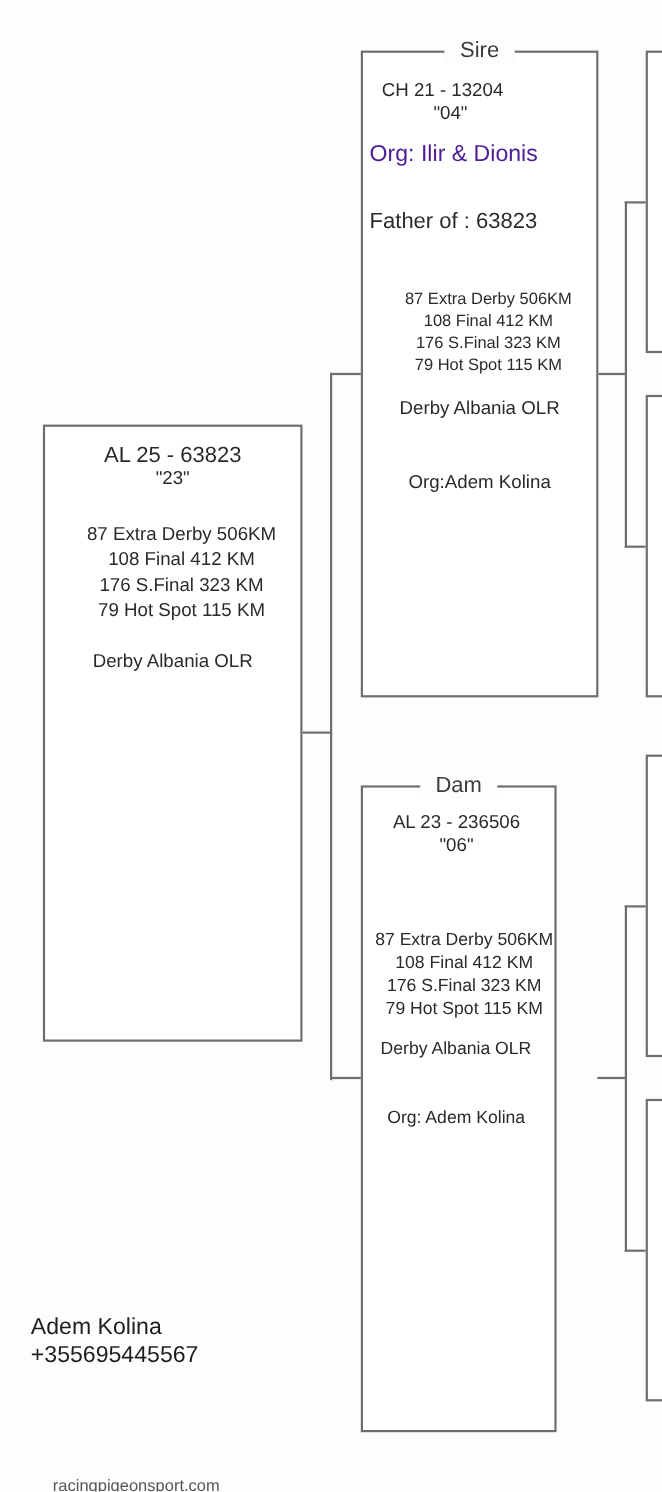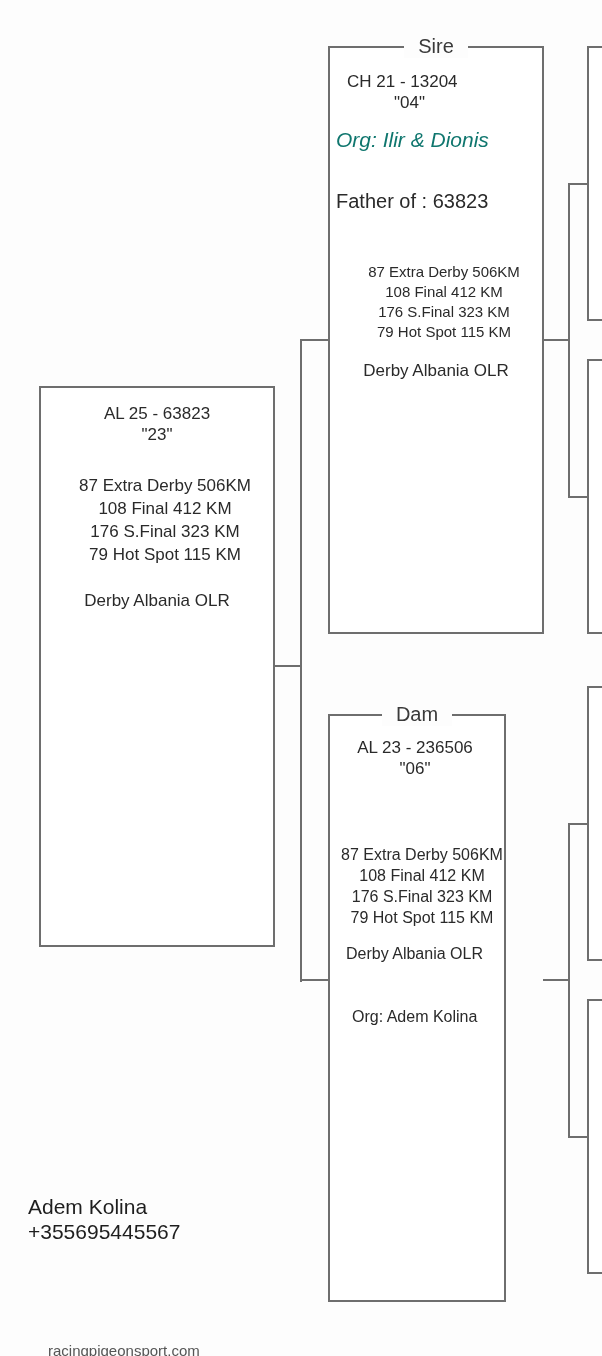--- a/index.html
+++ b/index.html
@@ -42,44 +42,45 @@
 <div class="line" style="left:568px; top:183px; width:2px; height:315px;"></div>
 <div class="line" style="left:568px; top:183px; width:20px; height:2px;"></div>
 <div class="line" style="left:568px; top:496px; width:20px; height:2px;"></div>
 
 <div class="line" style="left:543px; top:979px; width:27px; height:2px;"></div>
 <div class="line" style="left:568px; top:823px; width:2px; height:315px;"></div>
 <div class="line" style="left:568px; top:823px; width:20px; height:2px;"></div>
 <div class="line" style="left:568px; top:1136px; width:20px; height:2px;"></div>
 
 <div class="box" style="left:39px; top:386px; width:236px; height:561px;">
-  <div class="t" style="top:16px; font-size:17px; line-height:20px;">AL 25 - 63823</div>
+  <div class="t" style="top:16px; font-size:20px; line-height:20px;">AL 25 - 63823</div>
   <div class="t" style="top:37px; font-size:17px; line-height:20px;">"23"</div>
   <div class="t race" style="top:86px; font-size:17px; line-height:23px;">
     <div>87 Extra Derby 506KM</div>
     <div>108 Final 412 KM</div>
     <div>176 S.Final 323 KM</div>
     <div>79 Hot Spot 115 KM</div>
   </div>
   <div class="t" style="top:202px; font-size:17px; line-height:22px;">Derby Albania OLR</div>
 </div>
 
 <div class="box" style="left:328px; top:46px; width:216px; height:588px;">
   <div class="legend"><span>Sire</span></div>
   <div class="tl" style="left:17px; top:24px; font-size:17px; line-height:20px;">CH 21 - 13204</div>
   <div class="tl" style="left:64px; top:45px; font-size:17px; line-height:20px;">"04"</div>
-  <div class="tl" style="left:6px; top:79px; font-size:21px; line-height:26px; color:#0f766e;font-style:italic;">Org: Ilir &amp; Dionis</div>
+  <div class="tl" style="left:6px; top:79px; font-size:21px; line-height:26px; color:#4c1d95;">Org: Ilir &amp; Dionis</div>
   <div class="tl" style="left:6px; top:142px; font-size:20px; line-height:22px;">Father of : 63823</div>
   <div class="t race" style="top:214px; font-size:15px; line-height:20px;">
     <div>87 Extra Derby 506KM</div>
     <div>108 Final 412 KM</div>
     <div>176 S.Final 323 KM</div>
     <div>79 Hot Spot 115 KM</div>
   </div>
   <div class="t" style="top:312px; font-size:17px; line-height:22px;">Derby Albania OLR</div>
+  <div class="t" style="top:380px; font-size:17px; line-height:22px;">Org:Adem Kolina</div>
 </div>
 
 <div class="box" style="left:328px; top:714px; width:178px; height:588px;">
   <div class="legend"><span>Dam</span></div>
   <div class="t" style="top:22px; font-size:17px; line-height:20px; left:-4px;">AL 23 - 236506</div>
   <div class="t" style="top:43px; font-size:17px; line-height:20px; left:-4px;">"06"</div>
   <div class="t race" style="top:128px; font-size:16px; line-height:21px; left:-6px;">
     <div>87 Extra Derby 506KM</div>
     <div>108 Final 412 KM</div>
     <div>176 S.Final 323 KM</div>

